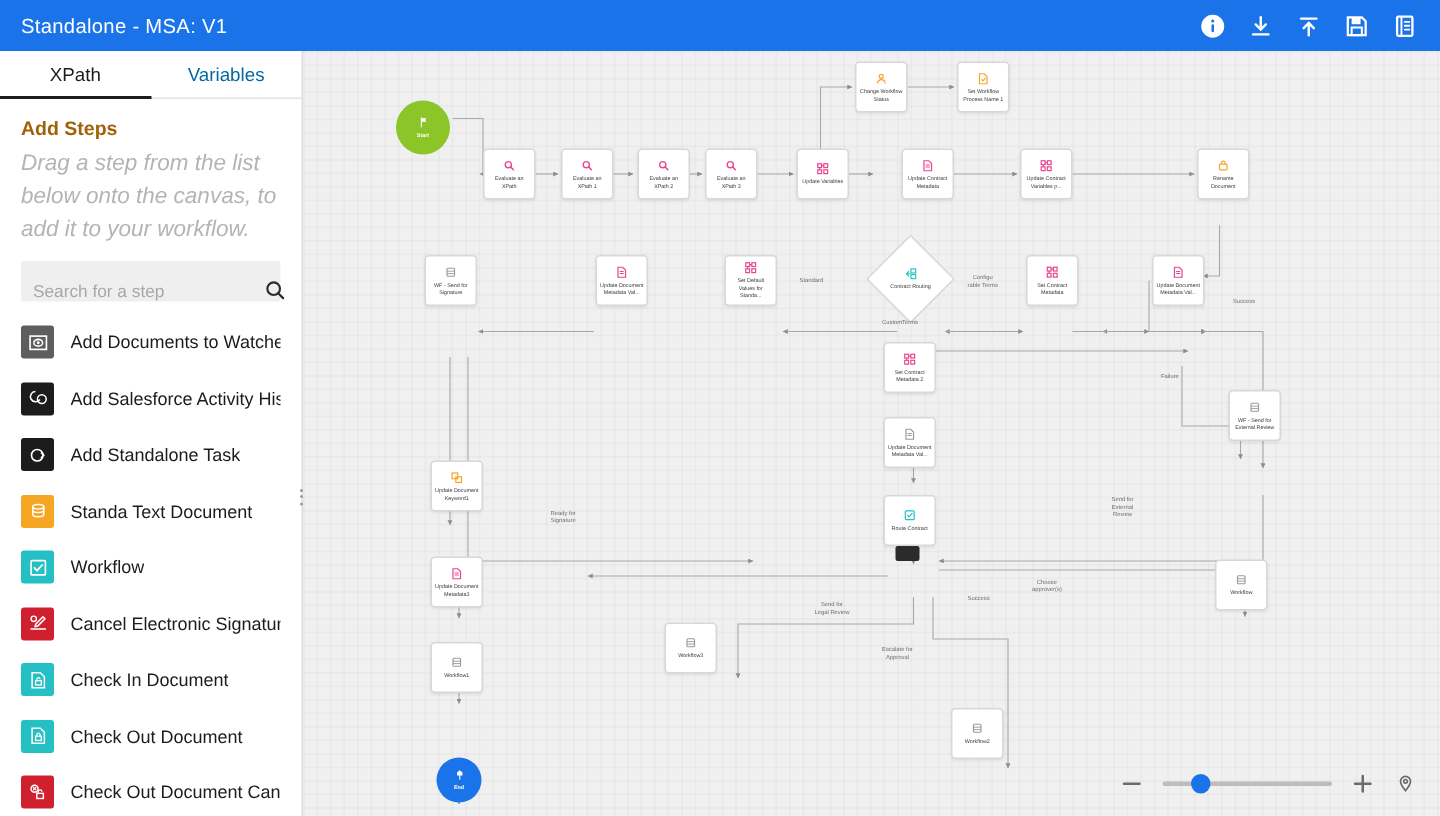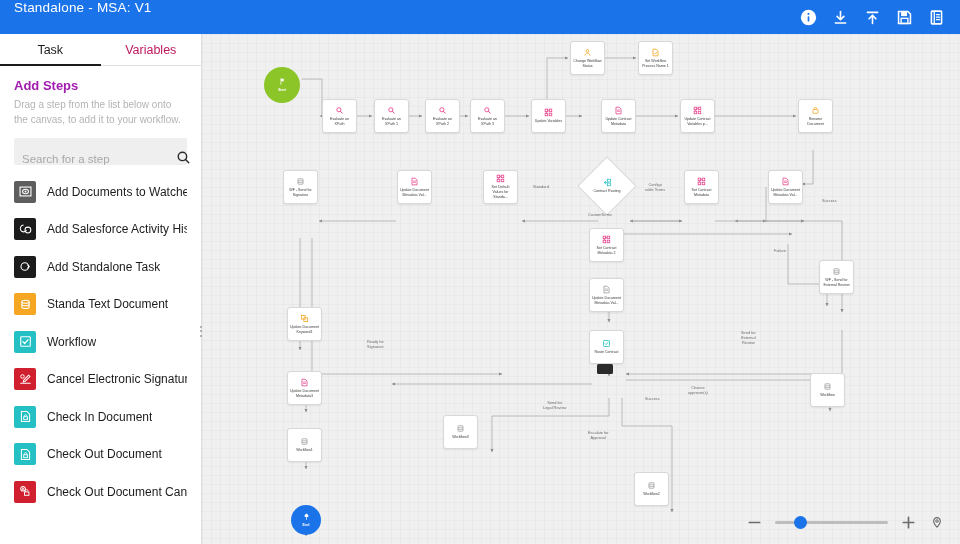--- a/index.html
+++ b/index.html
@@ -9,21 +9,21 @@
     overflow: hidden;
     font-family: "Liberation Sans", sans-serif;
     background: #ffffff;
   }
   #app { position: relative; width: 960px; height: 544px; display: flex; flex-direction: column; }
 
   
   .titlebar {
     height: 21px; min-height: 34px;
     background: #1a73e8;
-    display: flex; 
+    display: flex; align-items: center;
     padding: 0 14px;
     color: #fff;
   }
   .titlebar-title { font-size: 13.5px; font-weight: 400; letter-spacing: .2px; }
   .titlebar-actions { margin-left: auto; display: flex; align-items: center; gap: 13px; }
   .tb-icon { width: 19px; height: 19px; display: flex; align-items: center; justify-content: center; cursor: pointer; }
   .tb-icon svg { display: block; }
 
   
   .body { flex: 1; display: flex; min-height: 0; position: relative; }
@@ -32,29 +32,29 @@
   .sidebar {
     width: 202px; min-width: 202px;
     background: #fff;
     border-right: 1px solid #dedede;
     display: flex; flex-direction: column;
     position: relative;
   }
   .tabs { display: flex; height: 32px; min-height: 32px; border-bottom: 1px solid #e2e2e2; }
   .tab {
     flex: 1; display: flex; align-items: center; justify-content: center;
-    font-size: 12.5px; color: #be185d; cursor: pointer; position: relative;
+    font-size: 12.5px; color: #0369a1; cursor: pointer; position: relative;
   }
   .tab.active { color: #1c1c1c; }
   .tab.active::after {
     content: ""; position: absolute; left: 0; right: 0; bottom: -1px; height: 2px; background: #1c1c1c;
   }
   .panel-pad { padding: 12px 14px 0 14px; }
-  .panel-title { font-size: 13px; font-weight: bold; color: #a21caf; margin-bottom: 5px; }
-  .panel-sub { font-size: 10px; line-height: 1.45; color: #b4b4b4; }
+  .panel-title { font-size: 13px; font-weight: bold; color: #a16207; margin-bottom: 5px; }
+  .panel-sub { font-size: 15px; line-height: 1.45; color: #b4b4b4; font-style: italic; }
   .search-wrap {
     margin: 11px 14px 0 14px;
     height: 27px; background: #efefef; border-radius: 2px;
     display: flex; align-items: flex-end; padding: 0 8px;
   }
   .search-input {
     flex: 1; border: 0; outline: 0; background: transparent;
     font-family: "Liberation Sans", sans-serif; font-size: 11.5px; color: #555;
   }
   .search-input::placeholder { color: #a8a8a8; }
@@ -182,21 +182,21 @@
           </svg>
       </div>
     </div>
   </div>
 
   <div class="body">
 
     <div class="sidebar">
       <div class="tabs">
         <div class="tab active">
-          <span>Task</span>
+          <span>XPath</span>
         </div>
         <div class="tab">
           <span>Variables</span>
         </div>
       </div>
 
       <div class="panel-pad">
         <div class="panel-title">Add Steps</div>
         <div class="panel-sub">Drag a step from the list below onto the canvas, to add it to your workflow.</div>
       </div>

